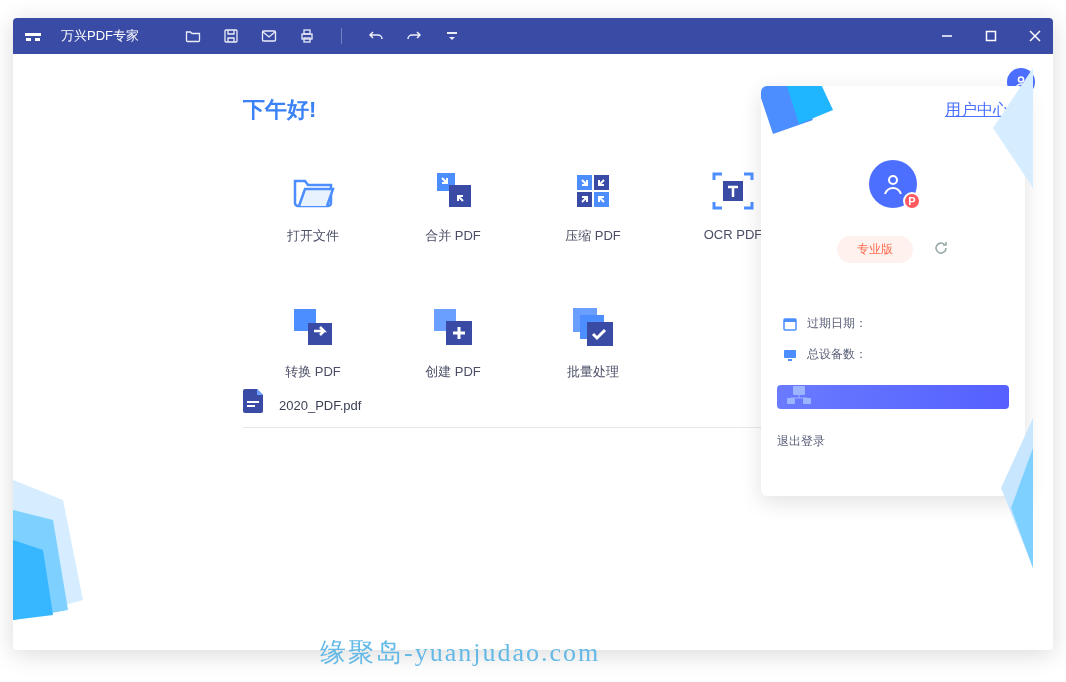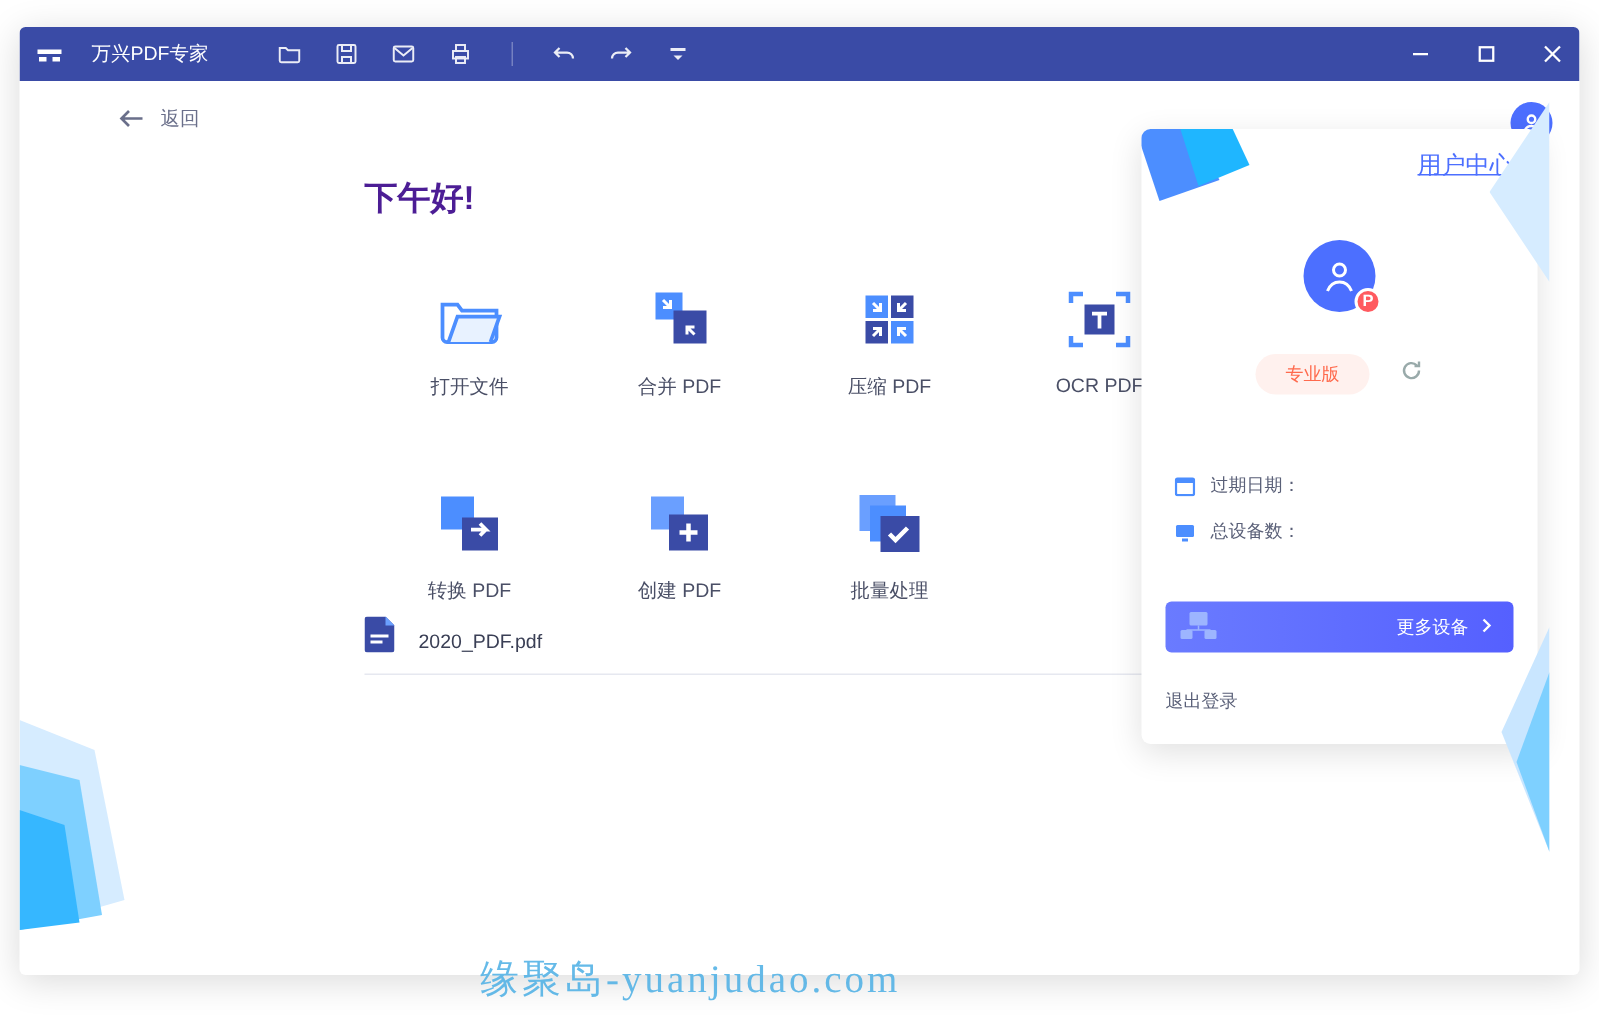--- a/index.html
+++ b/index.html
@@ -9,42 +9,42 @@
 .logo-icon { width: 20px; height: 20px; margin-right: 18px; display: flex; align-items: center; justify-content: center; }
 .app-title { font-size: 13px; margin-right: 46px; }
 .tb-icons { display: flex; gap: 22px; align-items: center; }
 .tb-icon { width: 16px; height: 16px; opacity: .9; cursor: pointer; display:flex; align-items:center; justify-content:center; }
 .tb-sep { width:1px; height:16px; background:rgba(255,255,255,.3); margin:0 4px; }
 .win-controls { margin-left: auto; display: flex; gap: 28px; align-items: center; }
 .win-btn { width: 16px; height: 16px; cursor: pointer; display:flex; align-items:center; justify-content:center; }
 .back-row { display: flex; align-items: center; gap: 10px; padding: 16px 0 0 66px; color: #6a6f8a; font-size: 13px; cursor:pointer; }
 .user-circle { position: absolute; right: 18px; top: 50px; width: 28px; height: 28px; border-radius: 50%; background: #4c6fff; display:flex; align-items:center; justify-content:center; cursor:pointer; }
 .main { padding: 8px 0 0 230px; }
-.greet { font-size: 22px; font-weight: 700; color: #4c1d95; margin: 21px 0 44px; }
+.greet { font-size: 22px; font-weight: 700; color: #3b82f6; margin: 33px 0 44px; }
 .grid { display: grid; grid-template-columns: repeat(4, 140px); column-gap: 0; row-gap: 60px; }
 .tile { display:flex; flex-direction:column; align-items:center; gap:14px; cursor:pointer;text-align:center; }
 .tile-ico { width: 44px; height: 44px; display:flex; align-items:center; justify-content:center; }
 .tile-lbl { font-size: 13px; color: #4a4f66; }
 .recent-hdr { font-size: 15px; font-weight: 700; color: #2a2f45; margin: 64px 0 22px; }
 .recent-item { display:flex; align-items:flex-end; gap: 16px; padding: 8px 0 14px; border-bottom: 1px solid #e6e8f0; width: 540px; cursor:pointer; }
 .file-ico { width:20px; height:24px; }
 .file-name { font-size: 13px; color: #3a3f55; }
 .panel { position:absolute; right: 28px; top: 68px; width: 264px; height: 410px; background:#fff; border-radius: 6px; box-shadow: 0 6px 22px rgba(0,0,0,.12); padding: 14px 16px; overflow:hidden; }
 .panel-deco { position:absolute; left:-6px; top:-6px; }
 .panel-link { position:absolute; right:16px; top:14px; font-size:16px; color:#4c6fff; cursor:pointer;text-decoration:underline; }
 .avatar-wrap { display:flex; justify-content:center; margin-top: 60px; position:relative; }
 .avatar { width:48px; height:48px; border-radius:50%; background:#4c6fff; display:flex; align-items:center; justify-content:center; position:relative; }
 .p-badge { position:absolute; right:-4px; bottom:-2px; width:18px; height:18px; border-radius:50%; background:#ff5a5f; color:#fff; font-size:11px; font-weight:700; display:flex; align-items:center; justify-content:center; border:2px solid #fff; }
 .pill-row { display:flex; justify-content:center; align-items:center; gap: 20px; margin-top: 28px; }
 .pill { padding: 5px 20px; border-radius: 14px; background:#fff1ee; color:#ff6a4d; font-size:12px; cursor:pointer; }
 .refresh { color:#aab; cursor:pointer; }
 .info-list { margin-top: 52px; padding-left: 6px; }
 .info-row { display:flex; align-items:center; gap:10px; font-size:12px; color:#5a6078; margin-bottom: 14px; }
 .info-ico { width:14px; height:14px; display:flex; align-items:center; justify-content:center; }
-.device-btn { margin-top: 38px; height: 34px; border-radius: 4px; background: linear-gradient(90deg,#6a7bff,#5560ff); display:flex; align-items:center; color:#fff; font-size:12px; cursor:pointer; padding: 0 14px 0 8px; }
+.device-btn { margin-top: 22px; height: 24px; border-radius: 4px; background: linear-gradient(90deg,#6a7bff,#5560ff); display:flex; align-items:center; color:#fff; font-size:12px; cursor:pointer; padding: 0 14px 0 8px; flex-direction: column; }
 .device-btn .dico { width:28px; height:22px; margin-right:auto; }
 .device-btn .chev { margin-left:8px; }
 .logout { margin-top: 24px; font-size: 12px; color:#5a6078; cursor:pointer; }
 .deco-corner { position:absolute; pointer-events:none; }
 .deco-bl { left:0; bottom:30px; }
 .deco-tr { right:20px; top:50px; }
 .watermark { position:absolute; left:320px; bottom:12px; font-size:26px; letter-spacing:2px; color:#55b3e6; opacity:.9; font-family: "SimSun", serif; }
 </style>
 </head>
 <body>
@@ -115,26 +115,20 @@
         </span>
       <span class="win-btn">
           <svg width="12" height="12">
             <line x1="1" y1="1" x2="11" y2="11" stroke="#fff" stroke-width="1.5"></line>
             <line x1="11" y1="1" x2="1" y2="11" stroke="#fff" stroke-width="1.5"></line>
           </svg>
         </span>
     </div>
   </div>
 
-  <div class="back-row">
-    <svg width="18" height="14" viewBox="0 0 18 14" fill="none" stroke="#6a6f8a" stroke-width="1.8">
-        <path d="M7 2L2 7l5 5M2 7h14"></path>
-      </svg>
-    <span>返回</span>
-  </div>
 
   <span class="user-circle">
     <svg width="16" height="16" viewBox="0 0 16 16" fill="none" stroke="#fff" stroke-width="1.6">
         <circle cx="8" cy="5.5" r="2.5"></circle>
         <path d="M3 14c1-3 3-4 5-4s4 1 5 4"></path>
       </svg>
   </span>
 
   <div class="main">
     <div class="greet">下午好!</div>

